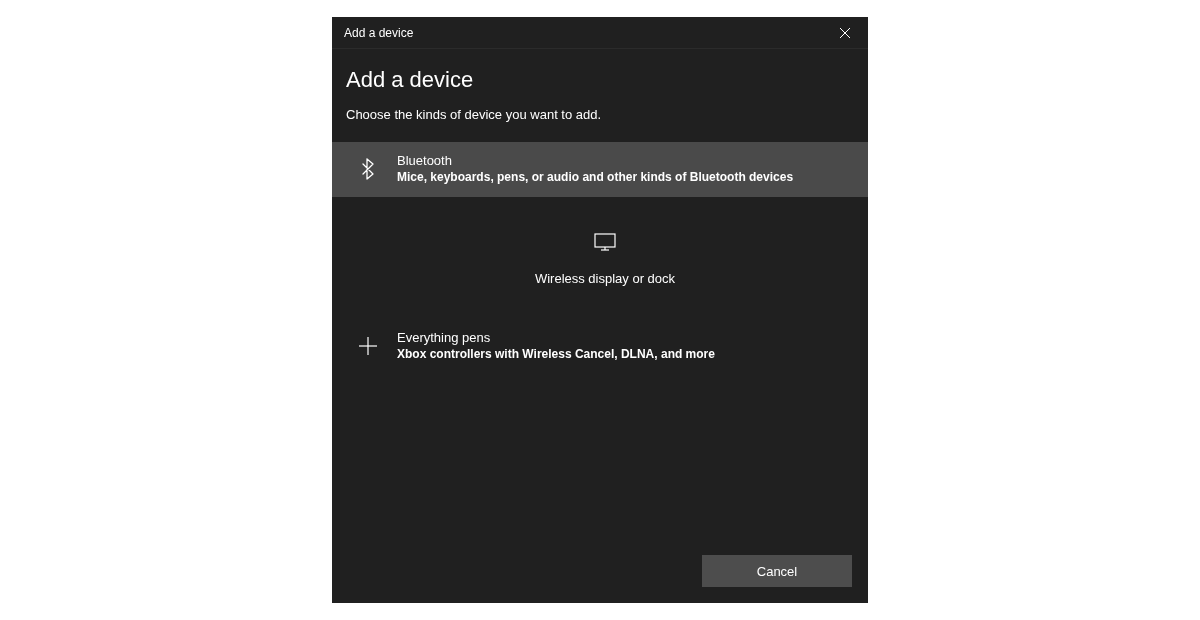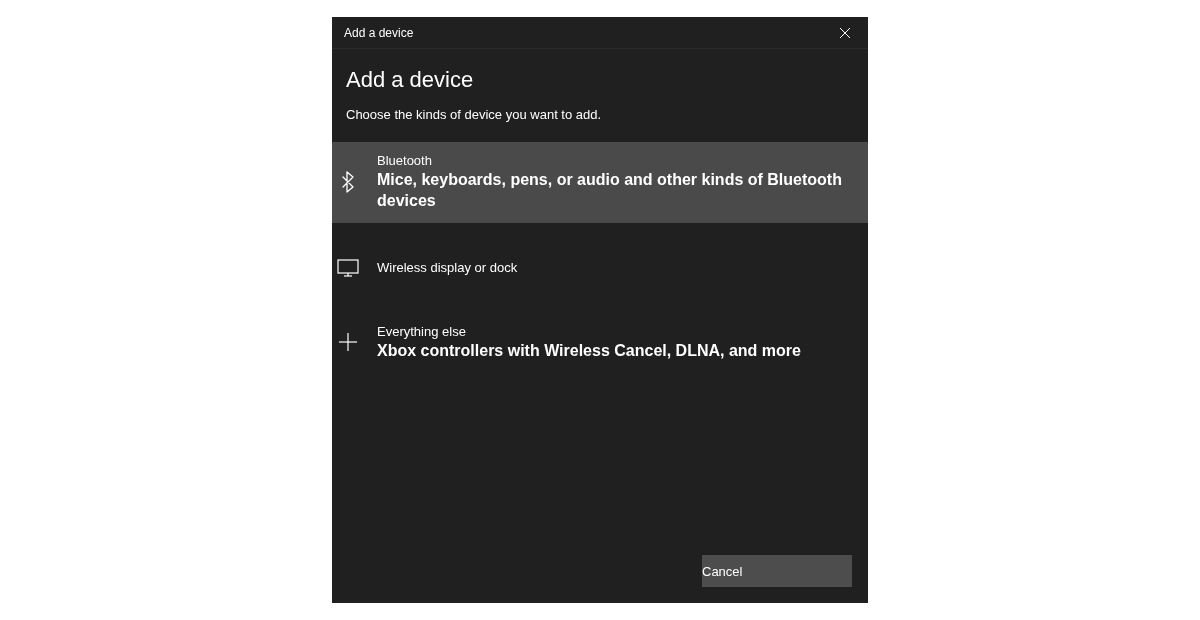--- a/index.html
+++ b/index.html
@@ -78,21 +78,21 @@
       color: #ffffff;
     }
     
     .options-list {
       margin-top: 12px;
     }
     
     .option-item {
       display: flex;
       align-items: center;
-      padding: 11px 14px 11px 4px;
+      padding: 11px 14px 11px 24px;
       cursor: pointer;
       gap: 17px;
     }
     
     .option-item.highlighted {
       background: #4a4a4a;
     }
     
     .option-icon {
       width: 24px;
@@ -109,21 +109,21 @@
       gap: 2px;
     }
     
     .option-title {
       font-size: 13px;
       font-weight: 400;
       color: #ffffff;
     }
     
     .option-desc {
-      font-size: 16px;
+      font-size: 12px;
       font-weight: 600;
       color: #ffffff;
       line-height: 1.3;
     }
     
     .spacer {
       flex: 1;
     }
     
     .footer {
@@ -136,28 +136,30 @@
       width: 150px;
       height: 32px;
       background: #4d4d4d;
       border: none;
       color: #ffffff;
       font-size: 13px;
       font-family: inherit;
       cursor: pointer;
       display: flex;
       align-items: center;
+      justify-content: center;
     }
     
     .option-item + .option-item {
       margin-top: 22px;
     }
     
     .option-item.highlighted + .option-item {
        margin-top: 22px;
+       flex-direction: column;
     }
   </style>
 </head>
 <body>
 
 <div class="dialog">
 
   <div class="titlebar">
     <span class="titlebar-text">Add a device</span>
     <div class="close-btn">
@@ -201,21 +203,21 @@
     </div>
 
     <div class="option-item">
       <div class="option-icon">
         <svg width="18" height="18" viewBox="0 0 18 18">
           <line x1="9" y1="0" x2="9" y2="18" stroke="#ffffff" stroke-width="1.2"></line>
           <line x1="0" y1="9" x2="18" y2="9" stroke="#ffffff" stroke-width="1.2"></line>
         </svg>
       </div>
       <div class="option-text">
-        <span class="option-title">Everything else</span>
+        <span class="option-title">Everything pens</span>
         <span class="option-desc">Xbox controllers with Wireless Cancel, DLNA, and more</span>
       </div>
     </div>
 
   </div>
 
   <div class="spacer"></div>
 
   <div class="footer">
     <button class="cancel-btn">

